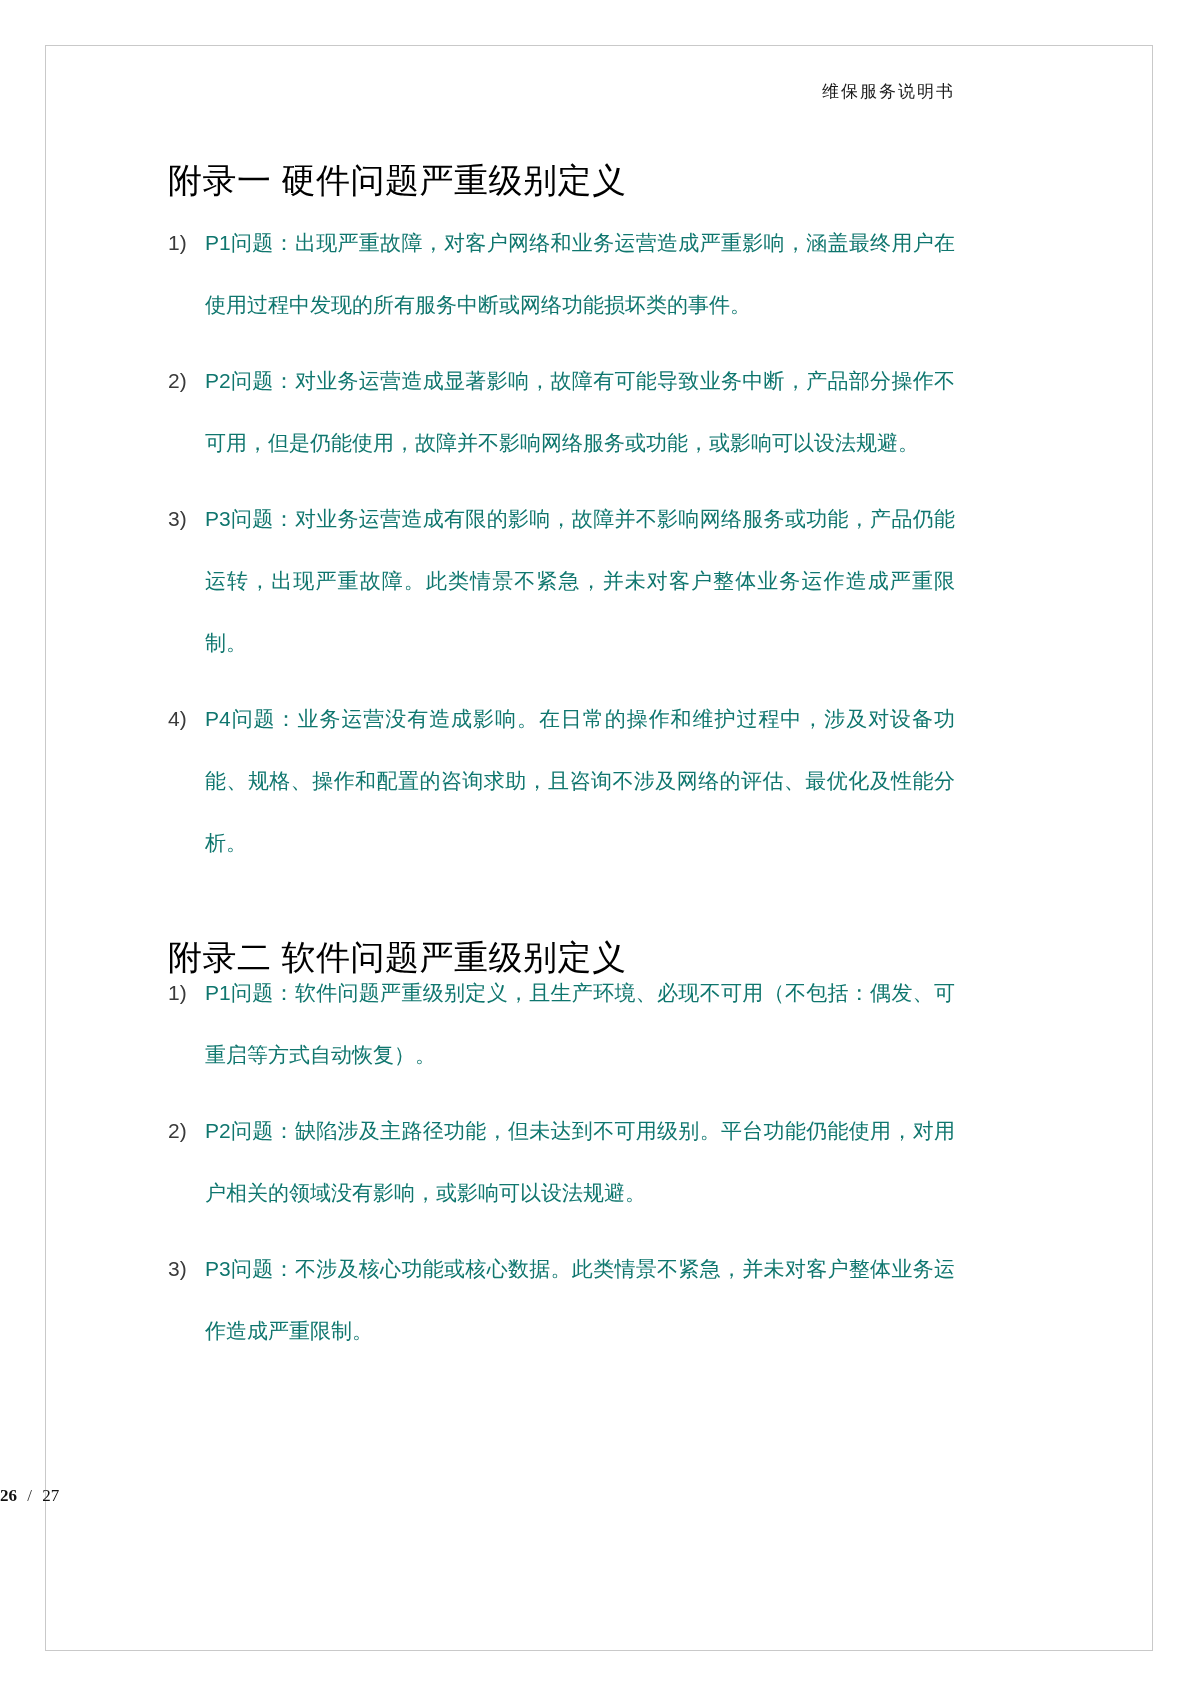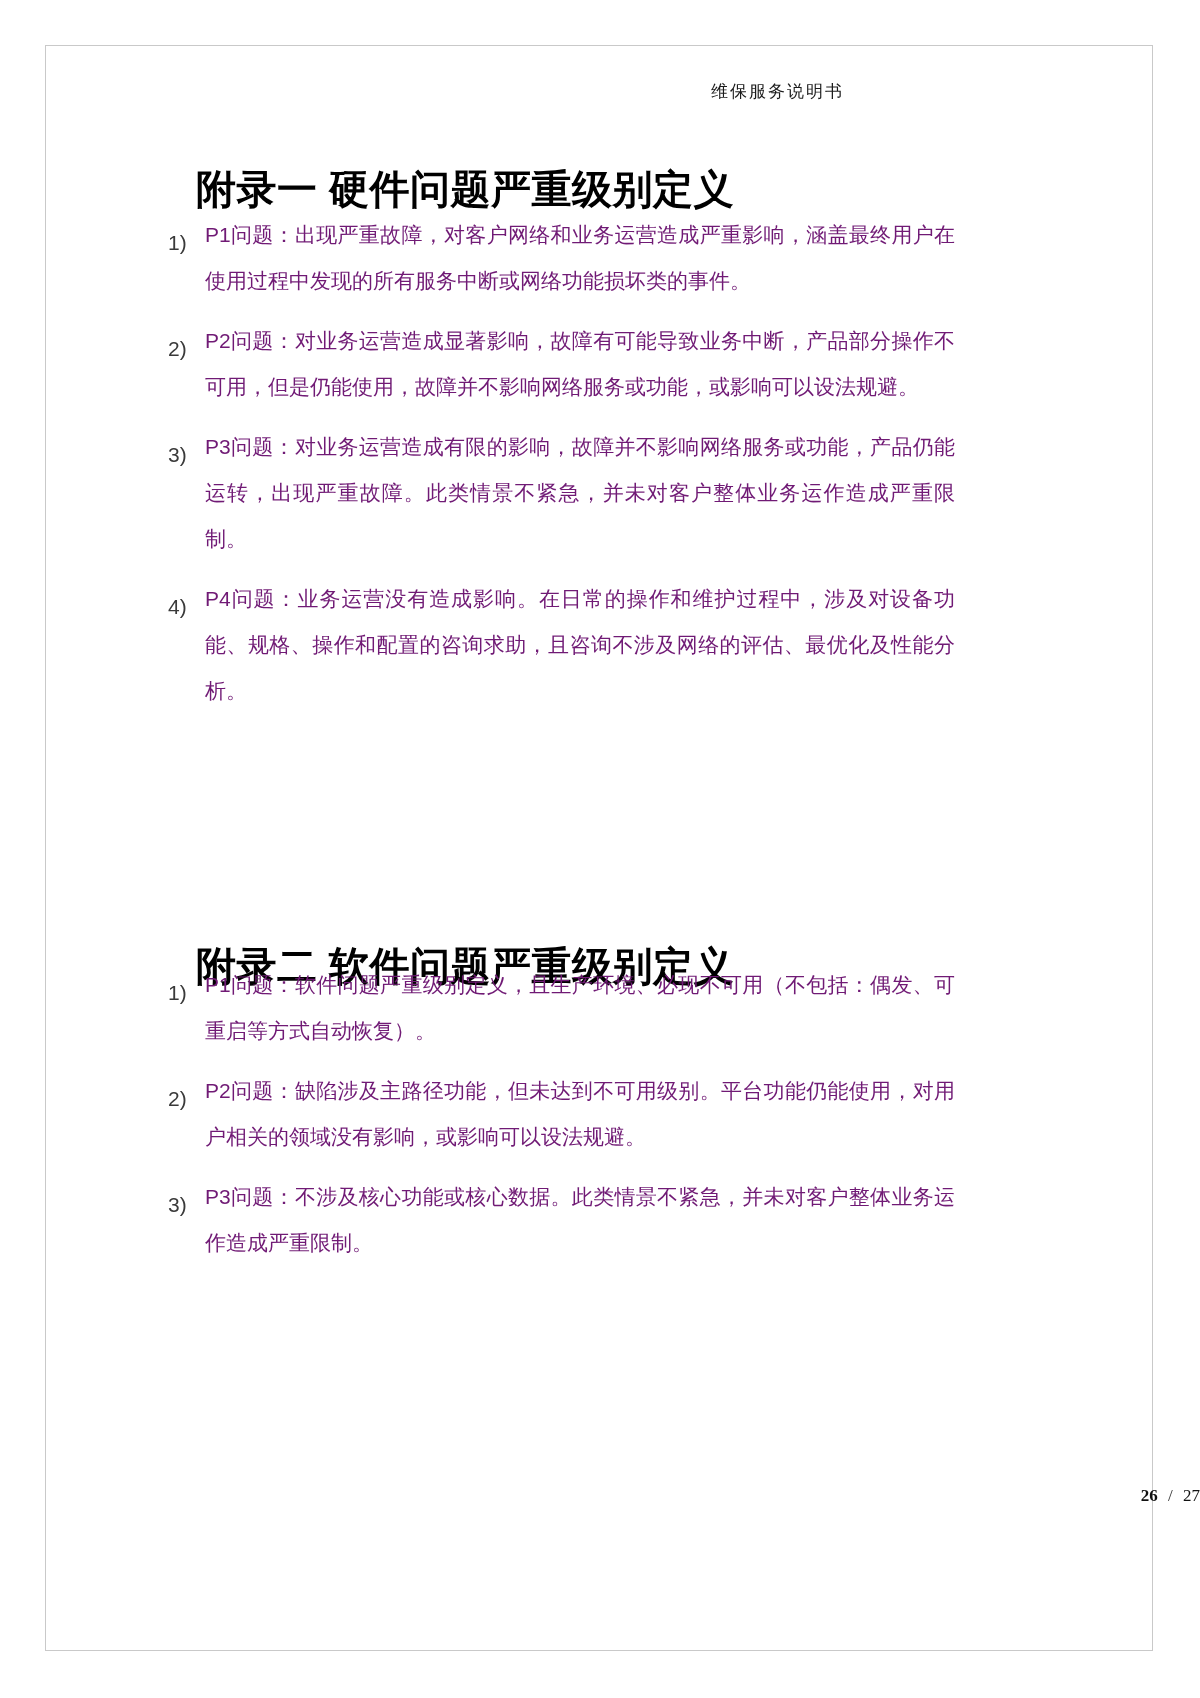--- a/index.html
+++ b/index.html
@@ -21,35 +21,34 @@
     width: 1108px;
     height: 1606px;
     border: 1px solid #c9c9c9;
     box-sizing: border-box;
   }
   .doc-header {
     position: absolute;
     top: 80px;
     left: 600px;
     width: 355px;
-    text-align: center;
+    text-align: right;
     font-family: "Liberation Serif", "DejaVu Serif", serif;
     font-size: 17px;
     letter-spacing: 2px;
     color: #1a1a1a;
   }
   .section-title {
     position: absolute;
     left: 168px;
     width: 787px;
-    font-size: 40px;
-    font-weight: 700;
+    font-size: 34px;
+    font-weight: 400;
     color: #000000;
     letter-spacing: 0.5px;
-    margin-left: 28px;
   }
   #title-1 { top: 135px; }
   #title-2 { top: 912px; }
   .list {
     position: absolute;
     left: 168px;
     width: 787px;
   }
   #list-1 { top: 212px; }
   #list-2 { top: 962px; }
@@ -60,31 +59,31 @@
   .item-num {
     flex: none;
     width: 37px;
     font-size: 21px;
     line-height: 62px;
     color: #3a3a3a;
   }
   .item-text {
     width: 750px;
     font-size: 21px;
-    line-height: 46px;
-    color: #701a75;
+    line-height: 62px;
+    color: #0f766e;
     text-align: justify;
     text-align-last: left;
   }
   .doc-footer {
     position: absolute;
     top: 1486px;
     left: 0;
     width: 100%;
-    text-align: right;
+    text-align: left;
     font-family: "Liberation Serif", "DejaVu Serif", serif;
     font-size: 17px;
     color: #111111;
   }
   .doc-footer .pg-current { font-weight: 700; }
   .doc-footer .pg-sep { margin: 0 6px; color: #333333; }
 </style>
 </head>
 <body>
 

